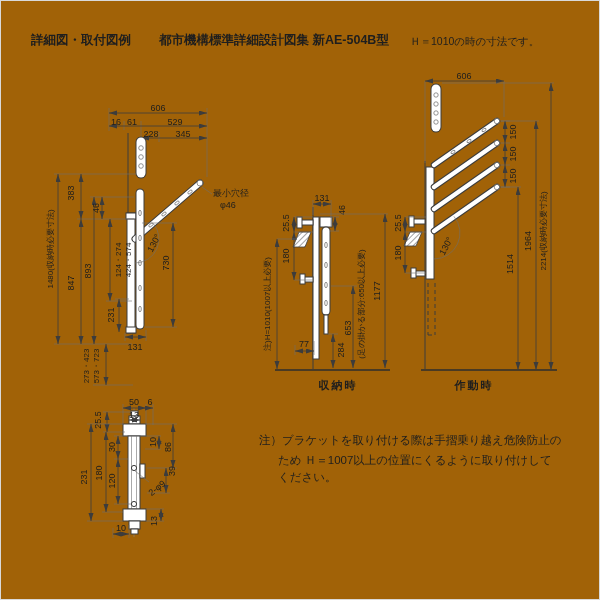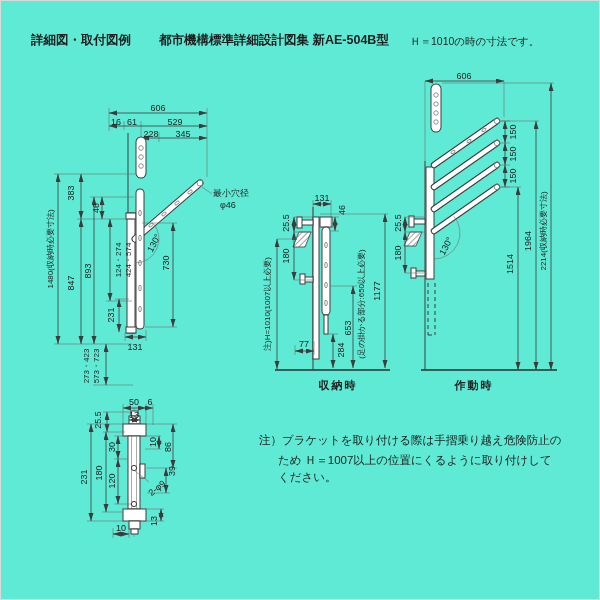--- a/index.html
+++ b/index.html
@@ -1,18 +1,18 @@
 <!DOCTYPE html>
 <html><head>
 <meta charset="utf-8">
 <style>
   html,body{margin:0;padding:0;background:#f6f6f6;}
   .frame{
     position:relative;width:600px;height:600px;box-sizing:border-box;
-    background:#5eead4;border:1px solid #d9d9d9;overflow:hidden;
+    background:#a16207;border:1px solid #d9d9d9;overflow:hidden;
     font-family:"Liberation Sans","DejaVu Sans",sans-serif;
   }
   svg{display:block}
   text{fill:#1e1e1e;font-family:"Liberation Sans","DejaVu Sans",sans-serif;}
   .ttl{font-size:12.5px;font-weight:bold;}
   .ttl2{font-size:10.5px;}
   .d{font-size:9px;}
   .d8{font-size:8px;}
   .vlab{font-size:11px;font-weight:bold;letter-spacing:2px;}
   .fn{font-size:11.5px;}

